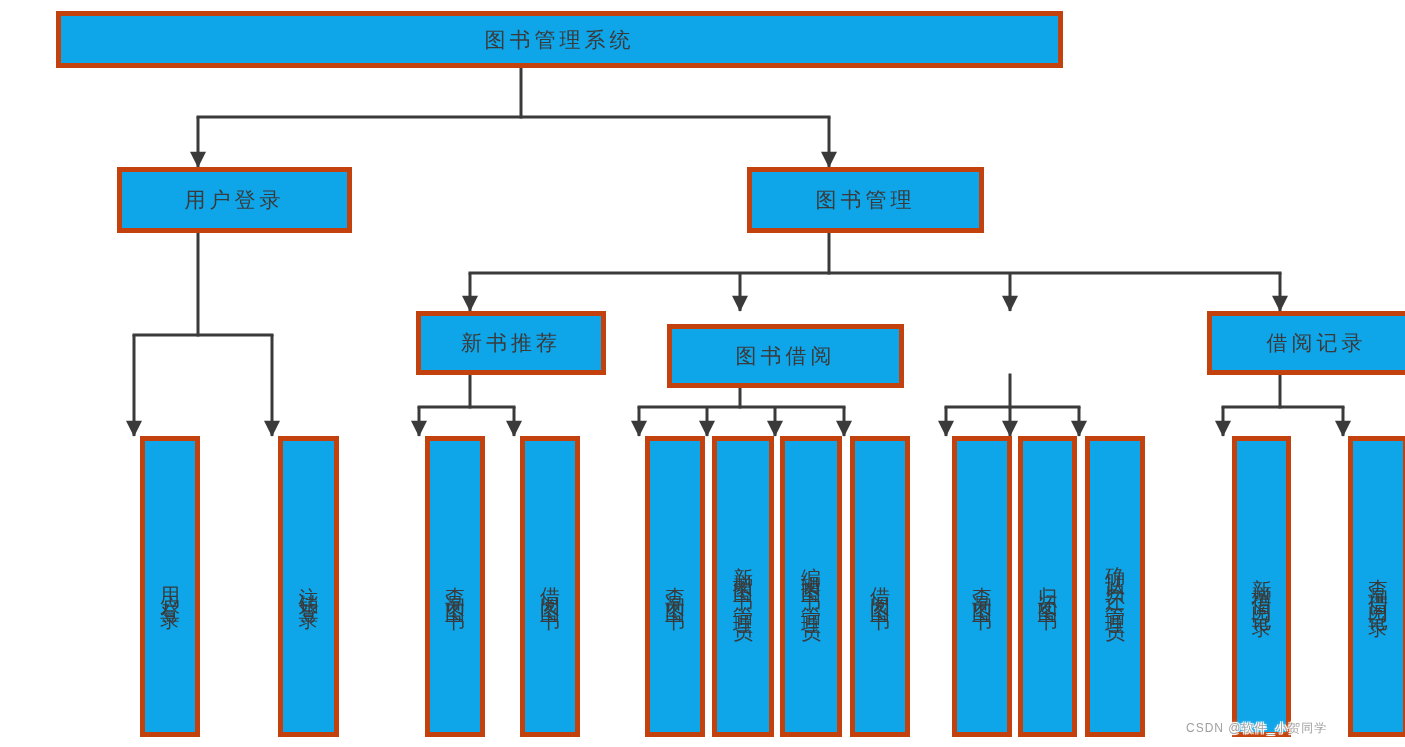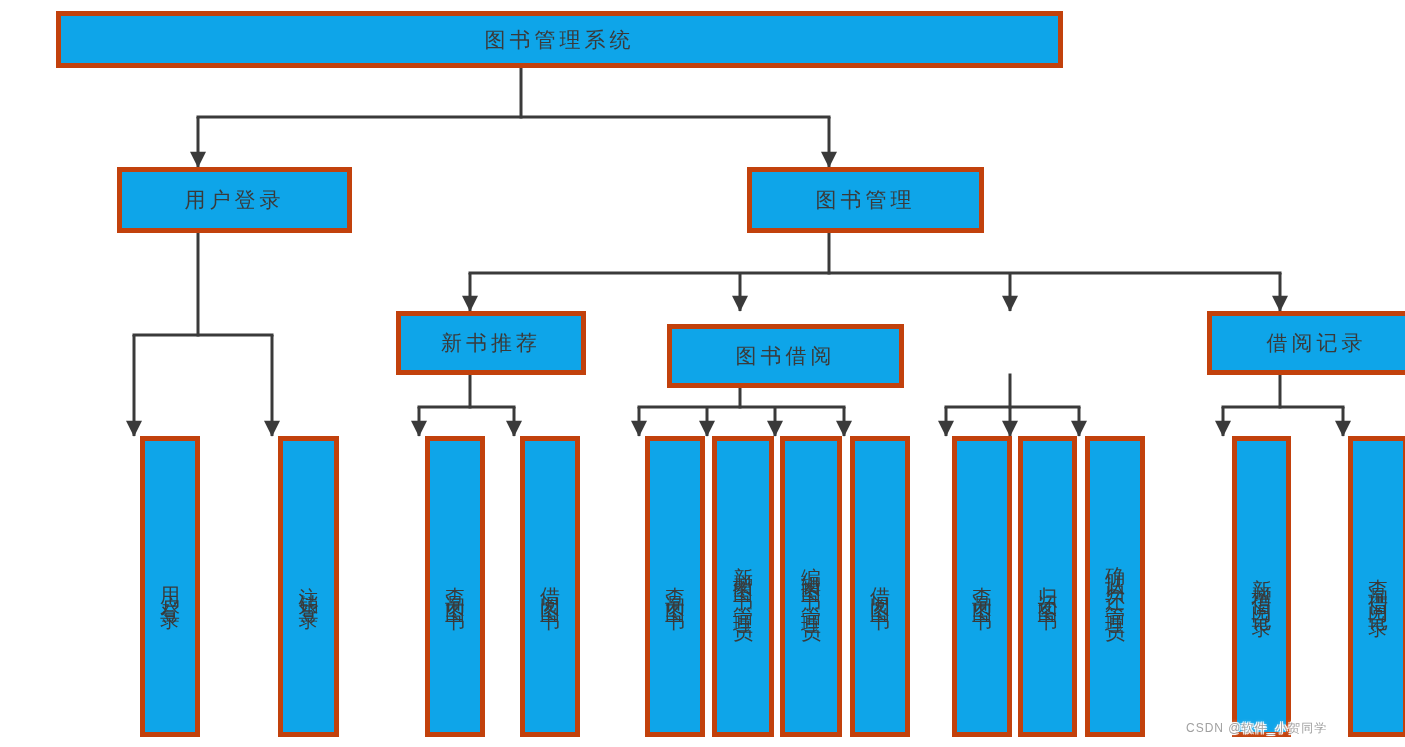--- a/index.html
+++ b/index.html
@@ -118,21 +118,21 @@
     <span>图书管理系统</span>
   </div>
 
   <div class="node hbox" style="left:81px;top:167px;width:235px;height:66px">
     <span>用户登录</span>
   </div>
   <div class="node hbox" style="left:711px;top:167px;width:237px;height:66px">
     <span>图书管理</span>
   </div>
 
-  <div class="node hbox" style="left:360px;top:311px;width:190px;height:64px">
+  <div class="node hbox" style="left:380px;top:311px;width:190px;height:64px">
     <span>新书推荐</span>
   </div>
   <div class="node hbox" style="left:631px;top:324px;width:237px;height:64px">
     <span>图书借阅</span>
   </div>
   <div class="node hbox" style="left:1171px;top:311px;width:219px;height:64px">
     <span>借阅记录</span>
   </div>
 
   <div class="node vbox" style="left:104px;top:436px;width:60px;height:301px">

